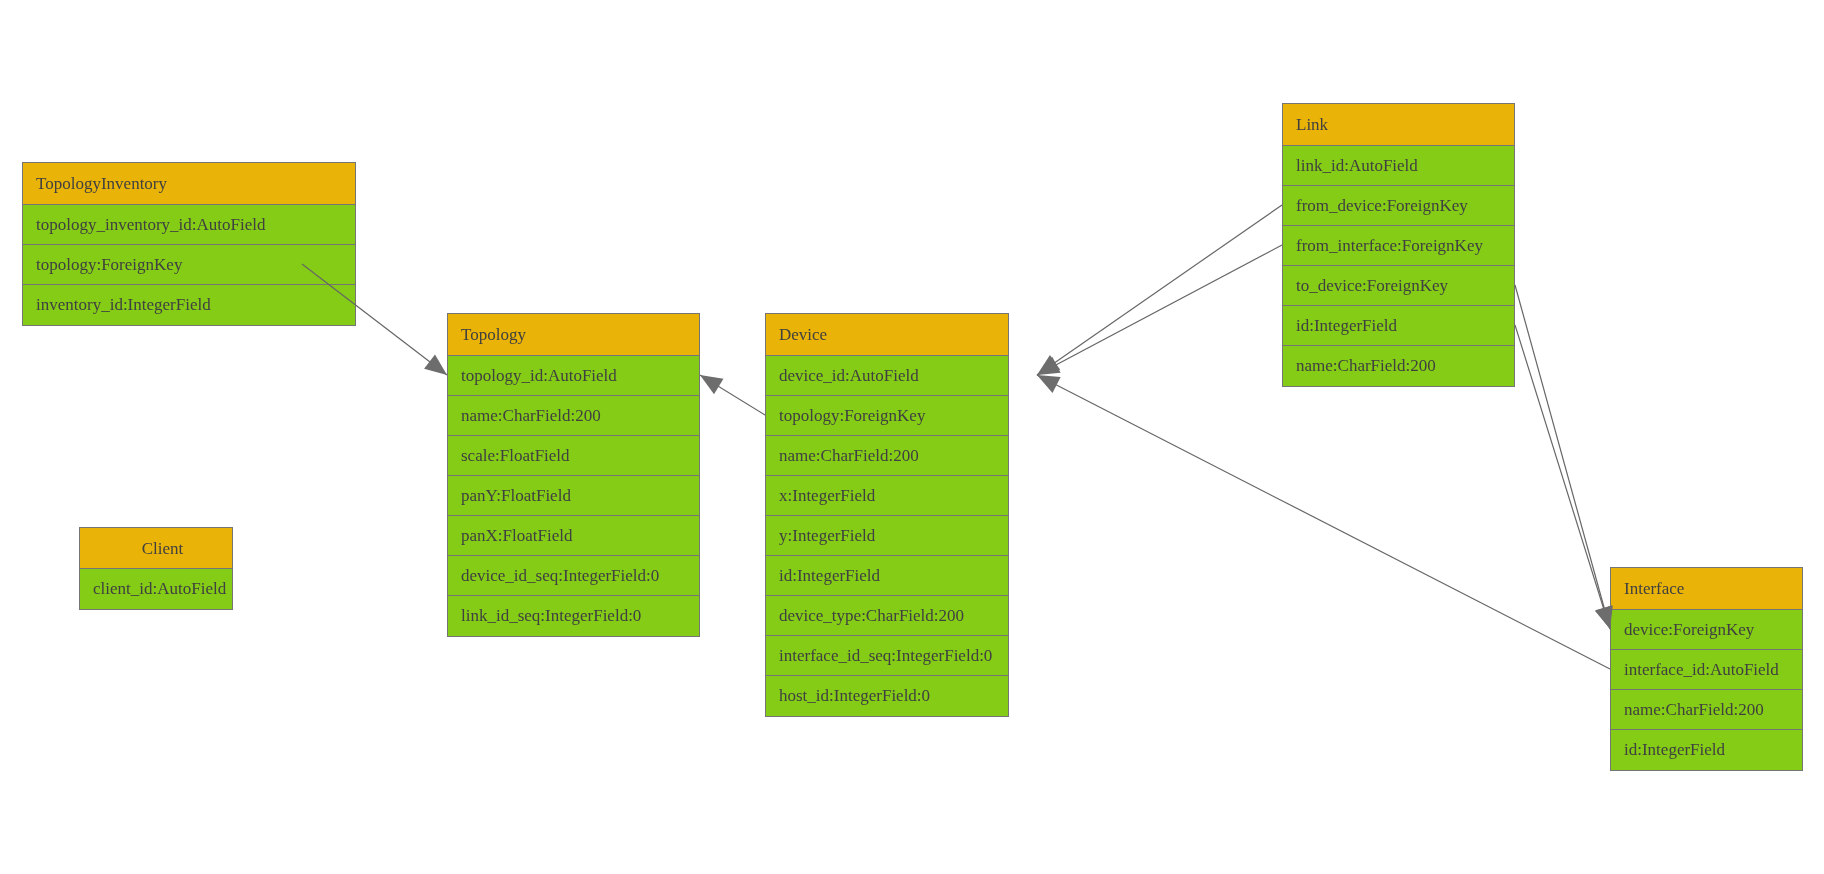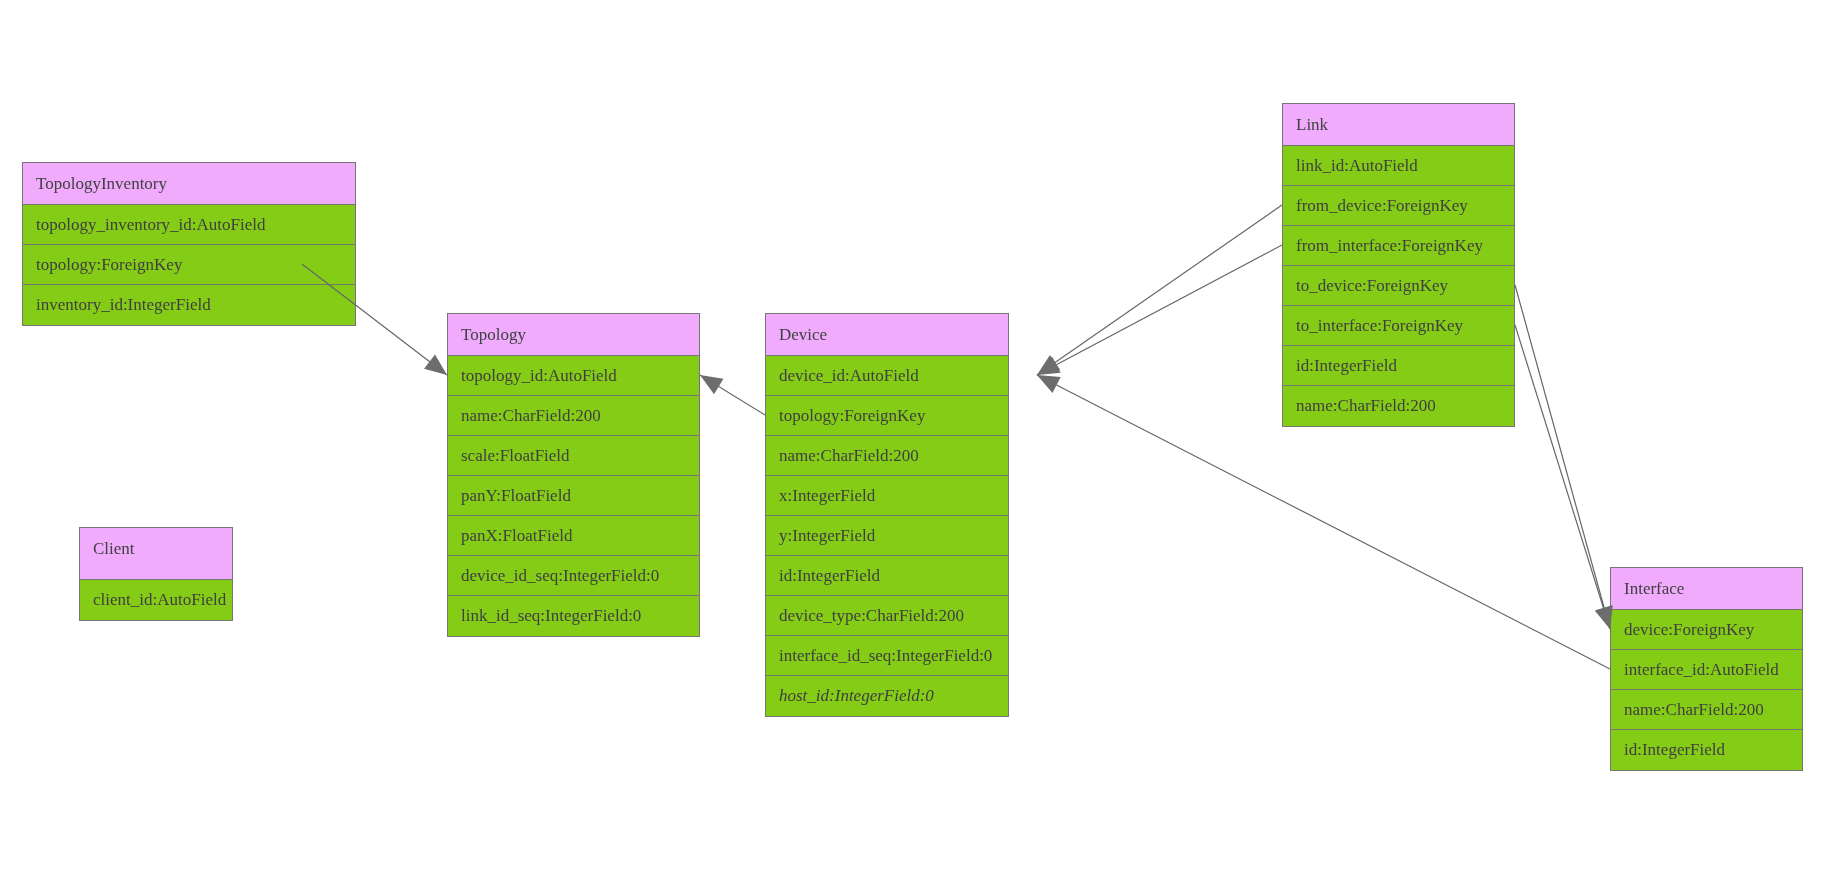--- a/index.html
+++ b/index.html
@@ -21,21 +21,21 @@
     border: 1.5px solid #757575;
     background: #ffffff;
     color: #404040;
     font-size: 17px;
   }
   .entity-header {
     box-sizing: border-box;
     height: 42px;
     line-height: 42px;
     padding-left: 13px;
-    background: #f0abfc;
+    background: #eab308;
     border-bottom: 1px solid #757575;
     white-space: nowrap;
     overflow: hidden;
   }
   .entity-field {
     box-sizing: border-box;
     height: 40px;
     line-height: 39px;
     padding-left: 13px;
     background: #84cc16;
@@ -58,21 +58,21 @@
 
 <div id="canvas" style="width: 1824px; height: 874px;">
   <div id="entity-layer">
       <div class="entity" style="left: 22px; top: 162px; width: 334px;">
         <div class="entity-header" style="height: 42px; line-height: 42px;">TopologyInventory</div>
         <div class="entity-field" style="height: 40px; line-height: 39px;">topology_inventory_id:AutoField</div>
         <div class="entity-field" style="height: 40px; line-height: 39px;">topology:ForeignKey</div>
         <div class="entity-field" style="height: 40px; line-height: 39px;">inventory_id:IntegerField</div>
       </div>
       <div class="entity" style="left: 79px; top: 527px; width: 154px;">
-        <div class="entity-header" style="height: 52px; line-height: 42px;">Client</div>
+        <div class="entity-header" style="height: 41px; line-height: 42px; text-align: center;">Client</div>
         <div class="entity-field" style="height: 40px; line-height: 39px;">client_id:AutoField</div>
       </div>
       <div class="entity" style="left: 447px; top: 313px; width: 253px;">
         <div class="entity-header" style="height: 42px; line-height: 42px;">Topology</div>
         <div class="entity-field" style="height: 40px; line-height: 39px;">topology_id:AutoField</div>
         <div class="entity-field" style="height: 40px; line-height: 39px;">name:CharField:200</div>
         <div class="entity-field" style="height: 40px; line-height: 39px;">scale:FloatField</div>
         <div class="entity-field" style="height: 40px; line-height: 39px;">panY:FloatField</div>
         <div class="entity-field" style="height: 40px; line-height: 39px;">panX:FloatField</div>
         <div class="entity-field" style="height: 40px; line-height: 39px;">device_id_seq:IntegerField:0</div>
@@ -81,29 +81,28 @@
       <div class="entity" style="left: 765px; top: 313px; width: 244px;">
         <div class="entity-header" style="height: 42px; line-height: 42px;">Device</div>
         <div class="entity-field" style="height: 40px; line-height: 39px;">device_id:AutoField</div>
         <div class="entity-field" style="height: 40px; line-height: 39px;">topology:ForeignKey</div>
         <div class="entity-field" style="height: 40px; line-height: 39px;">name:CharField:200</div>
         <div class="entity-field" style="height: 40px; line-height: 39px;">x:IntegerField</div>
         <div class="entity-field" style="height: 40px; line-height: 39px;">y:IntegerField</div>
         <div class="entity-field" style="height: 40px; line-height: 39px;">id:IntegerField</div>
         <div class="entity-field" style="height: 40px; line-height: 39px;">device_type:CharField:200</div>
         <div class="entity-field" style="height: 40px; line-height: 39px;">interface_id_seq:IntegerField:0</div>
-        <div class="entity-field" style="height: 40px; line-height: 39px; font-style: italic;">host_id:IntegerField:0</div>
+        <div class="entity-field" style="height: 40px; line-height: 39px;">host_id:IntegerField:0</div>
       </div>
       <div class="entity" style="left: 1282px; top: 103px; width: 233px;">
         <div class="entity-header" style="height: 42px; line-height: 42px;">Link</div>
         <div class="entity-field" style="height: 40px; line-height: 39px;">link_id:AutoField</div>
         <div class="entity-field" style="height: 40px; line-height: 39px;">from_device:ForeignKey</div>
         <div class="entity-field" style="height: 40px; line-height: 39px;">from_interface:ForeignKey</div>
         <div class="entity-field" style="height: 40px; line-height: 39px;">to_device:ForeignKey</div>
-        <div class="entity-field" style="height: 40px; line-height: 39px;">to_interface:ForeignKey</div>
         <div class="entity-field" style="height: 40px; line-height: 39px;">id:IntegerField</div>
         <div class="entity-field" style="height: 40px; line-height: 39px;">name:CharField:200</div>
       </div>
       <div class="entity" style="left: 1610px; top: 567px; width: 193px;">
         <div class="entity-header" style="height: 42px; line-height: 42px;">Interface</div>
         <div class="entity-field" style="height: 40px; line-height: 39px;">device:ForeignKey</div>
         <div class="entity-field" style="height: 40px; line-height: 39px;">interface_id:AutoField</div>
         <div class="entity-field" style="height: 40px; line-height: 39px;">name:CharField:200</div>
         <div class="entity-field" style="height: 40px; line-height: 39px;">id:IntegerField</div>
       </div>

